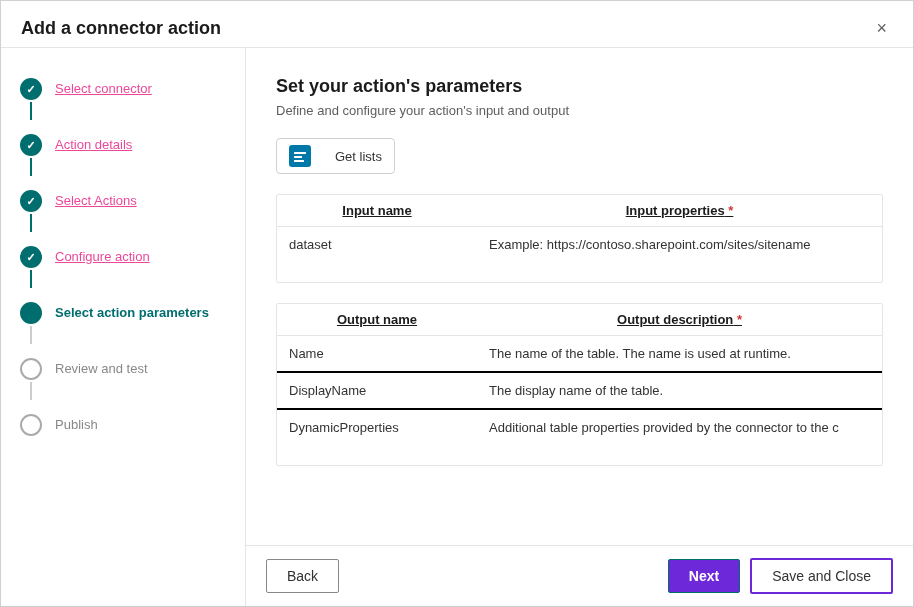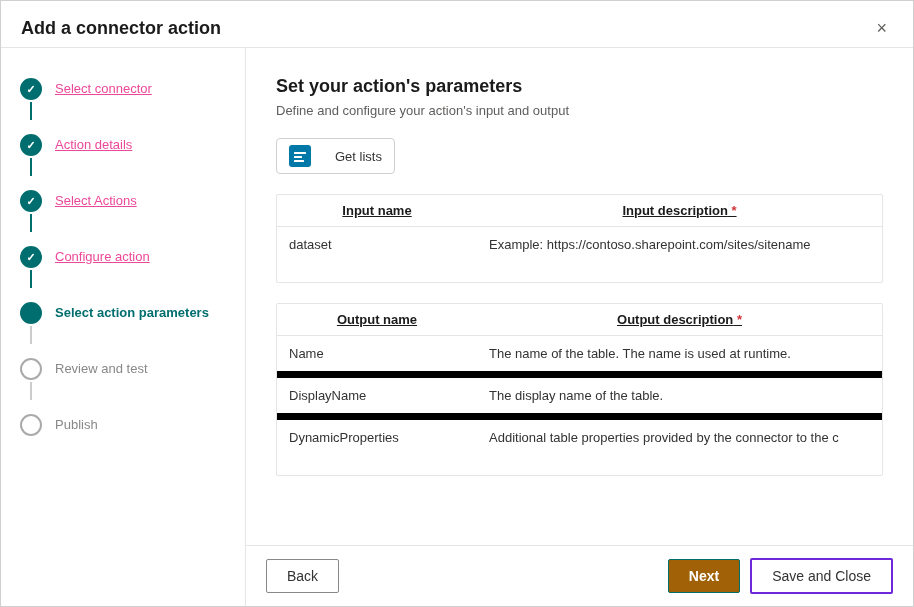--- a/index.html
+++ b/index.html
@@ -190,21 +190,21 @@
       border-bottom: 1px solid #e5e5e5;
       text-decoration: underline;
     }
     .params-table th.required::after {
       content: ' *';
       color: #d13438;
     }
     .params-table td {
       padding: 10px 12px;
       color: #333;
-      border-bottom: 7px solid #000000;
+      border-bottom: 2px solid #000000;
       vertical-align: middle;
     }
     .params-table tr:last-child td {
       border-bottom: none;
     }
     .table-container {
       border: 1px solid #e5e5e5;
       border-radius: 2px;
       margin-bottom: 20px;
     }
@@ -223,21 +223,21 @@
       cursor: pointer;
       border-radius: 2px;
       font-family: 'Segoe UI', sans-serif;
     }
     .btn-secondary {
       background: #fff;
       border: 1px solid #8a8886;
       color: #333;
     }
     .btn-primary {
-      background: #a16207;
+      background: #6d28d9;
       border: 1px solid #006e6e;
       color: #fff;
       font-weight: 600;
     }
     .btn-tertiary {
       background: #fff;
       border: 2px solid #6d28d9;
       color: #333;
     }
     .footer-back {
@@ -341,21 +341,21 @@
           </div>
           <span>Get lists</span>
         </div>
 
         
         <div class="table-container">
           <table class="params-table">
             <thead>
               <tr>
                 <th style="width:200px;">Input name</th>
-                <th class="required">Input description</th>
+                <th class="required">Input properties</th>
               </tr>
             </thead>
             <tbody>
               <tr>
                 <td>dataset</td>
                 <td>Example: https://contoso.sharepoint.com/sites/sitename</td>
               </tr>
             </tbody>
           </table>
         </div>

